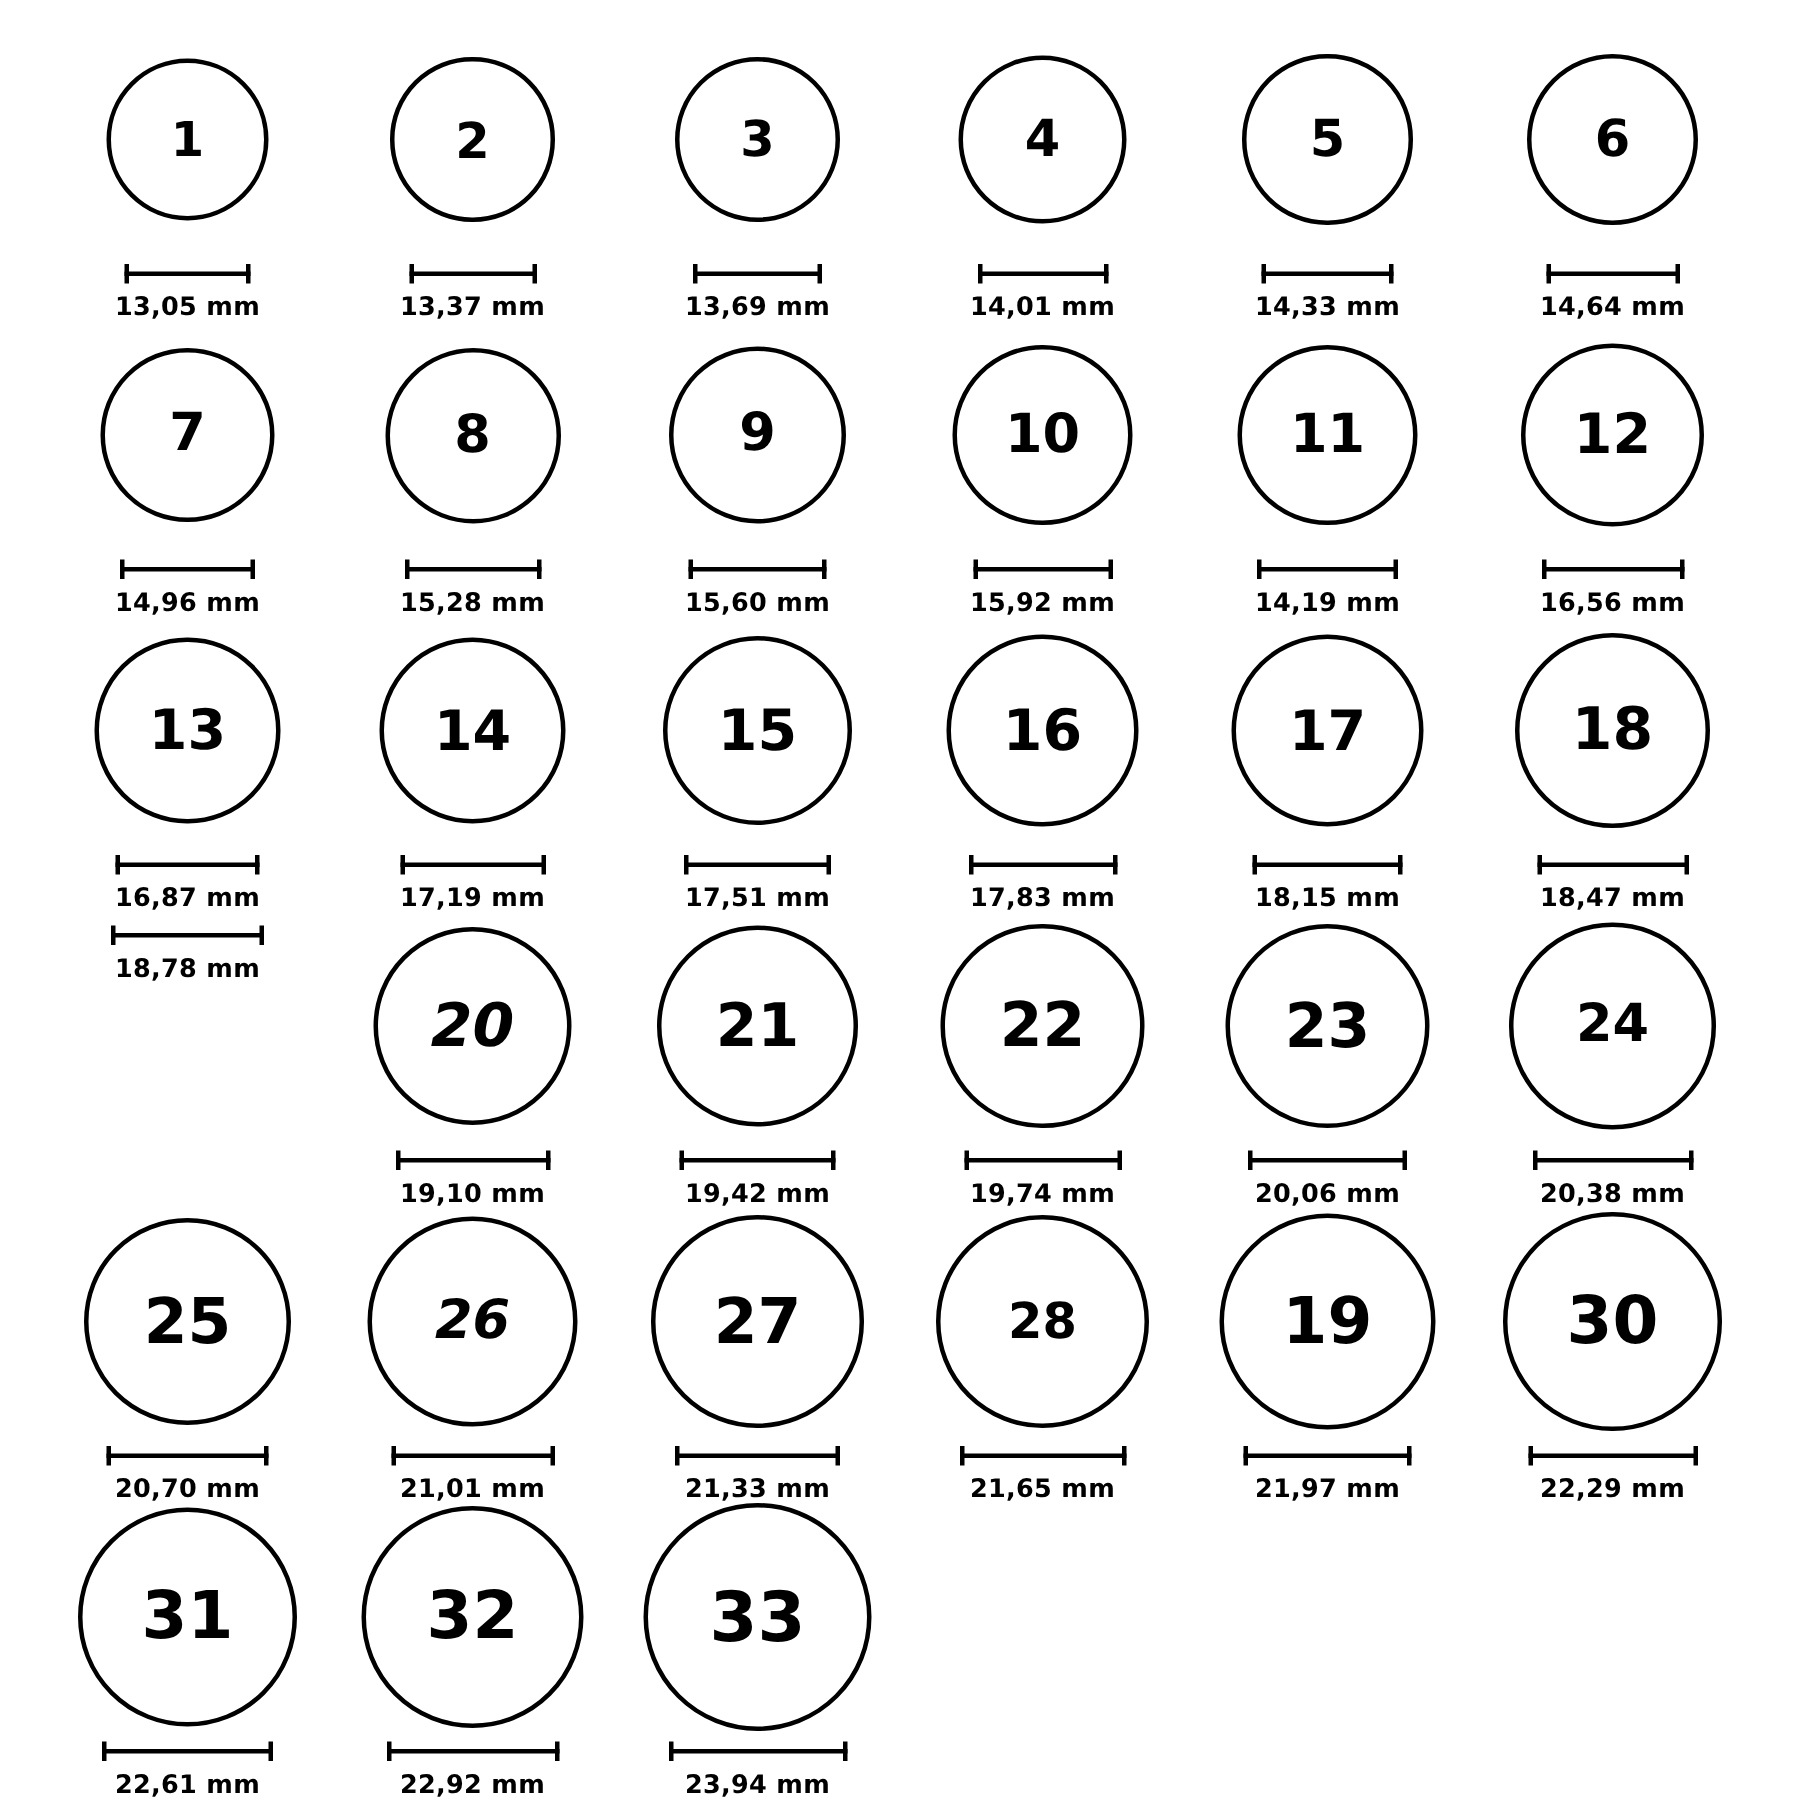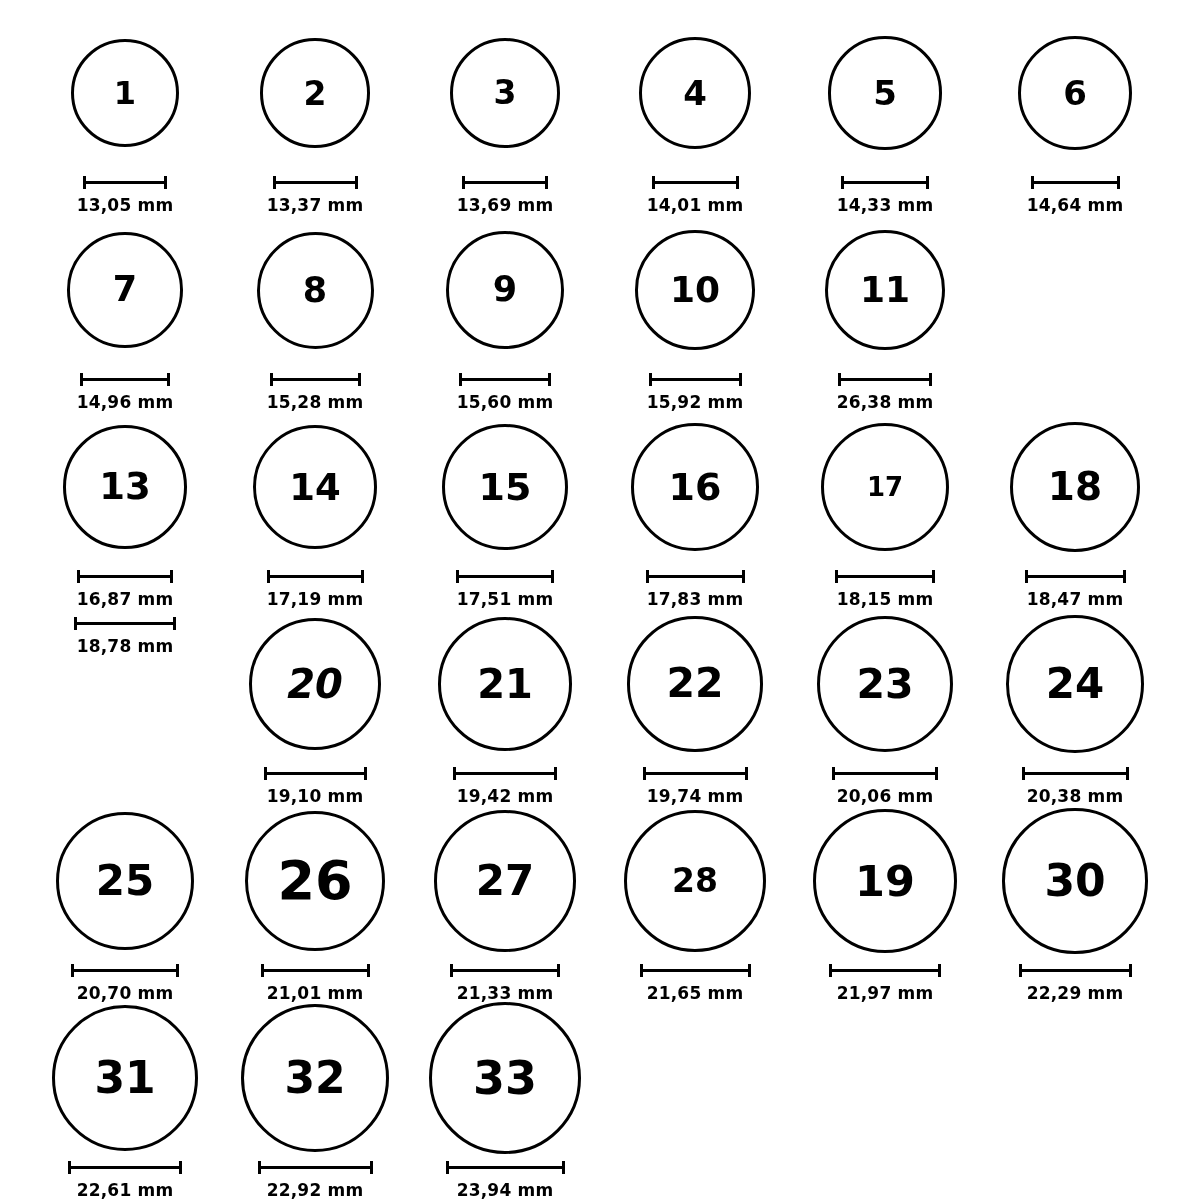--- a/index.html
+++ b/index.html
@@ -216,21 +216,32 @@
       </div>
       <div class="cell">
         <div class="circle-wrap">
           <div class="circle" style="width: 120.889px; height: 120.889px;">
             <span class="size-number" style="font-size: 36px;">11</span>
           </div>
         </div>
         <div class="measure">
           <div class="bar" style="width: 94px;"></div>
         </div>
-        <div class="mm-label">26,38 mm</div>
+        <div class="mm-label">14,19 mm</div>
+      </div>
+      <div class="cell">
+        <div class="circle-wrap">
+          <div class="circle" style="width: 122.182px; height: 122.182px;">
+            <span class="size-number" style="font-size: 37px;">12</span>
+          </div>
+        </div>
+        <div class="measure">
+          <div class="bar" style="width: 95px;"></div>
+        </div>
+        <div class="mm-label">16,56 mm</div>
       </div>
     </div>
     <div class="row">
       <div class="cell">
         <div class="circle-wrap">
           <div class="circle" style="width: 123.434px; height: 123.434px;">
             <span class="size-number" style="font-size: 37px;">13</span>
           </div>
         </div>
         <div class="measure">
@@ -267,21 +278,21 @@
           </div>
         </div>
         <div class="measure">
           <div class="bar" style="width: 99px;"></div>
         </div>
         <div class="mm-label">17,83 mm</div>
       </div>
       <div class="cell">
         <div class="circle-wrap">
           <div class="circle" style="width: 128.606px; height: 128.606px;">
-            <span class="size-number" style="font-size: 26px;">17</span>
+            <span class="size-number" style="font-size: 37px;">17</span>
           </div>
         </div>
         <div class="measure">
           <div class="bar" style="width: 100px;"></div>
         </div>
         <div class="mm-label">18,15 mm</div>
       </div>
       <div class="cell">
         <div class="circle-wrap">
           <div class="circle" style="width: 129.899px; height: 129.899px;">
@@ -341,21 +352,21 @@
           </div>
         </div>
         <div class="measure">
           <div class="bar" style="width: 106px;"></div>
         </div>
         <div class="mm-label">20,06 mm</div>
       </div>
       <div class="cell">
         <div class="circle-wrap">
           <div class="circle" style="width: 137.616px; height: 137.616px;">
-            <span class="size-number" style="font-size: 42px;">24</span>
+            <span class="size-number" style="font-size: 35px;">24</span>
           </div>
         </div>
         <div class="measure">
           <div class="bar" style="width: 107px;"></div>
         </div>
         <div class="mm-label">20,38 mm</div>
       </div>
     </div>
     <div class="row">
       <div class="cell">
@@ -365,21 +376,21 @@
           </div>
         </div>
         <div class="measure">
           <div class="bar" style="width: 108px;"></div>
         </div>
         <div class="mm-label">20,70 mm</div>
       </div>
       <div class="cell">
         <div class="circle-wrap">
           <div class="circle" style="width: 140.162px; height: 140.162px;">
-            <span class="size-number" style="font-size: 54px;">26</span>
+            <span class="size-number" style="font-size: 36px; font-style: italic;">26</span>
           </div>
         </div>
         <div class="measure">
           <div class="bar" style="width: 109px;"></div>
         </div>
         <div class="mm-label">21,01 mm</div>
       </div>
       <div class="cell">
         <div class="circle-wrap">
           <div class="circle" style="width: 141.455px; height: 141.455px;">

